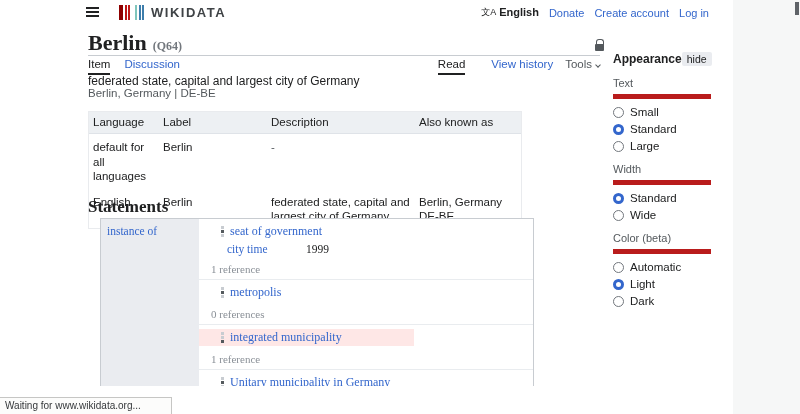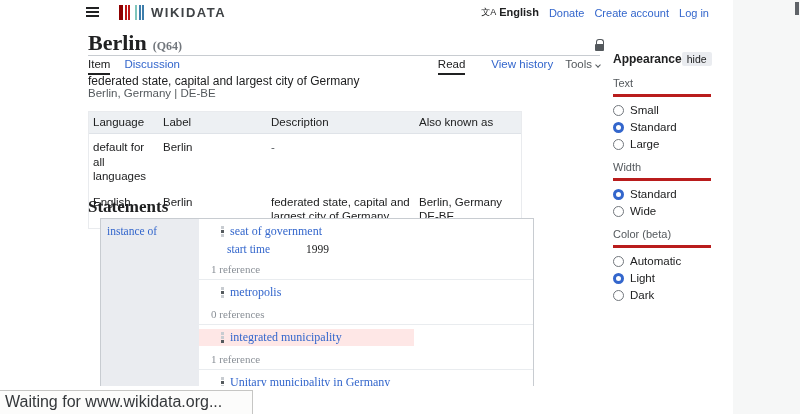--- a/index.html
+++ b/index.html
@@ -78,28 +78,28 @@
   .qualifier { display:flex; padding-left:28px; font-size:11.5px; margin-top:1px; height:15px; align-items:center; }
   .qualifier .q-prop { width:79px; }
   .qualifier .q-val { color:#202122; }
   .refs { color:#8a9097; font-size:11px; padding-left:12px; margin-top:7px; }
 
   
   .appearance { position:absolute; left:613px; top:52px; width:98px; }
   .app-header { display:flex; justify-content:space-between; align-items:center; }
   .app-title { font-size:12px; font-weight:bold; color:#202122; }
   .hide-btn { background:#eaecf0; font-size:10.5px; padding:1px 5px; border-radius:2px; color:#202122; cursor:pointer; border:none; font-family:"Liberation Sans",sans-serif; }
-  .app-section-label { margin-top:11px; padding-bottom:5px; border-bottom:3px solid #b91c1c; font-size:11px; color:#54595d; }
+  .app-section-label { margin-top:11px; padding-bottom:5px; border-bottom:5px solid #b91c1c; font-size:11px; color:#54595d; }
   .app-options { margin-top:7px; }
   .app-option { display:flex; align-items:center; gap:6px; margin-bottom:5px; font-size:11.5px; color:#202122; cursor:pointer; }
   .radio { width:11px; height:11px; border-radius:50%; border:1px solid #72777d; background:#fff; flex-shrink:0; }
   .radio.checked { width:11px; height:11px; border:3.5px solid #3366cc; }
 
   
-  .status-bar { position:absolute; left:0; bottom:0; background:#fcfcfb; border:1px solid #c6c6c4; border-left:none; border-bottom:none; font-size:16px; color:#35383b; padding:2px 30px 3px 5px; }
+  .status-bar { position:absolute; left:0; bottom:0; background:#fcfcfb; border:1px solid #c6c6c4; border-left:none; border-bottom:none; font-size:10px; color:#35383b; padding:2px 30px 3px 5px; }
 </style>
 </head>
 <body>
 
 <div class="outer-gray"></div>
 <div class="scroll-thumb"></div>
 
 <div class="site-header">
   <div class="burger">
       <span></span>
@@ -184,21 +184,21 @@
     <div class="claim">
       <div class="mainsnak">
         <span class="rank">
             <i></i>
             <i class="on"></i>
             <i></i>
           </span>
         <span class="snak-value link">seat of government</span>
       </div>
       <div class="qualifier">
-        <span class="q-prop link">start time</span>
+        <span class="q-prop link">city time</span>
         <span class="q-val">1999</span>
       </div>
       <div class="refs">1 reference</div>
     </div>
 
     <div class="claim">
       <div class="mainsnak">
         <span class="rank">
             <i></i>
             <i class="on"></i>

